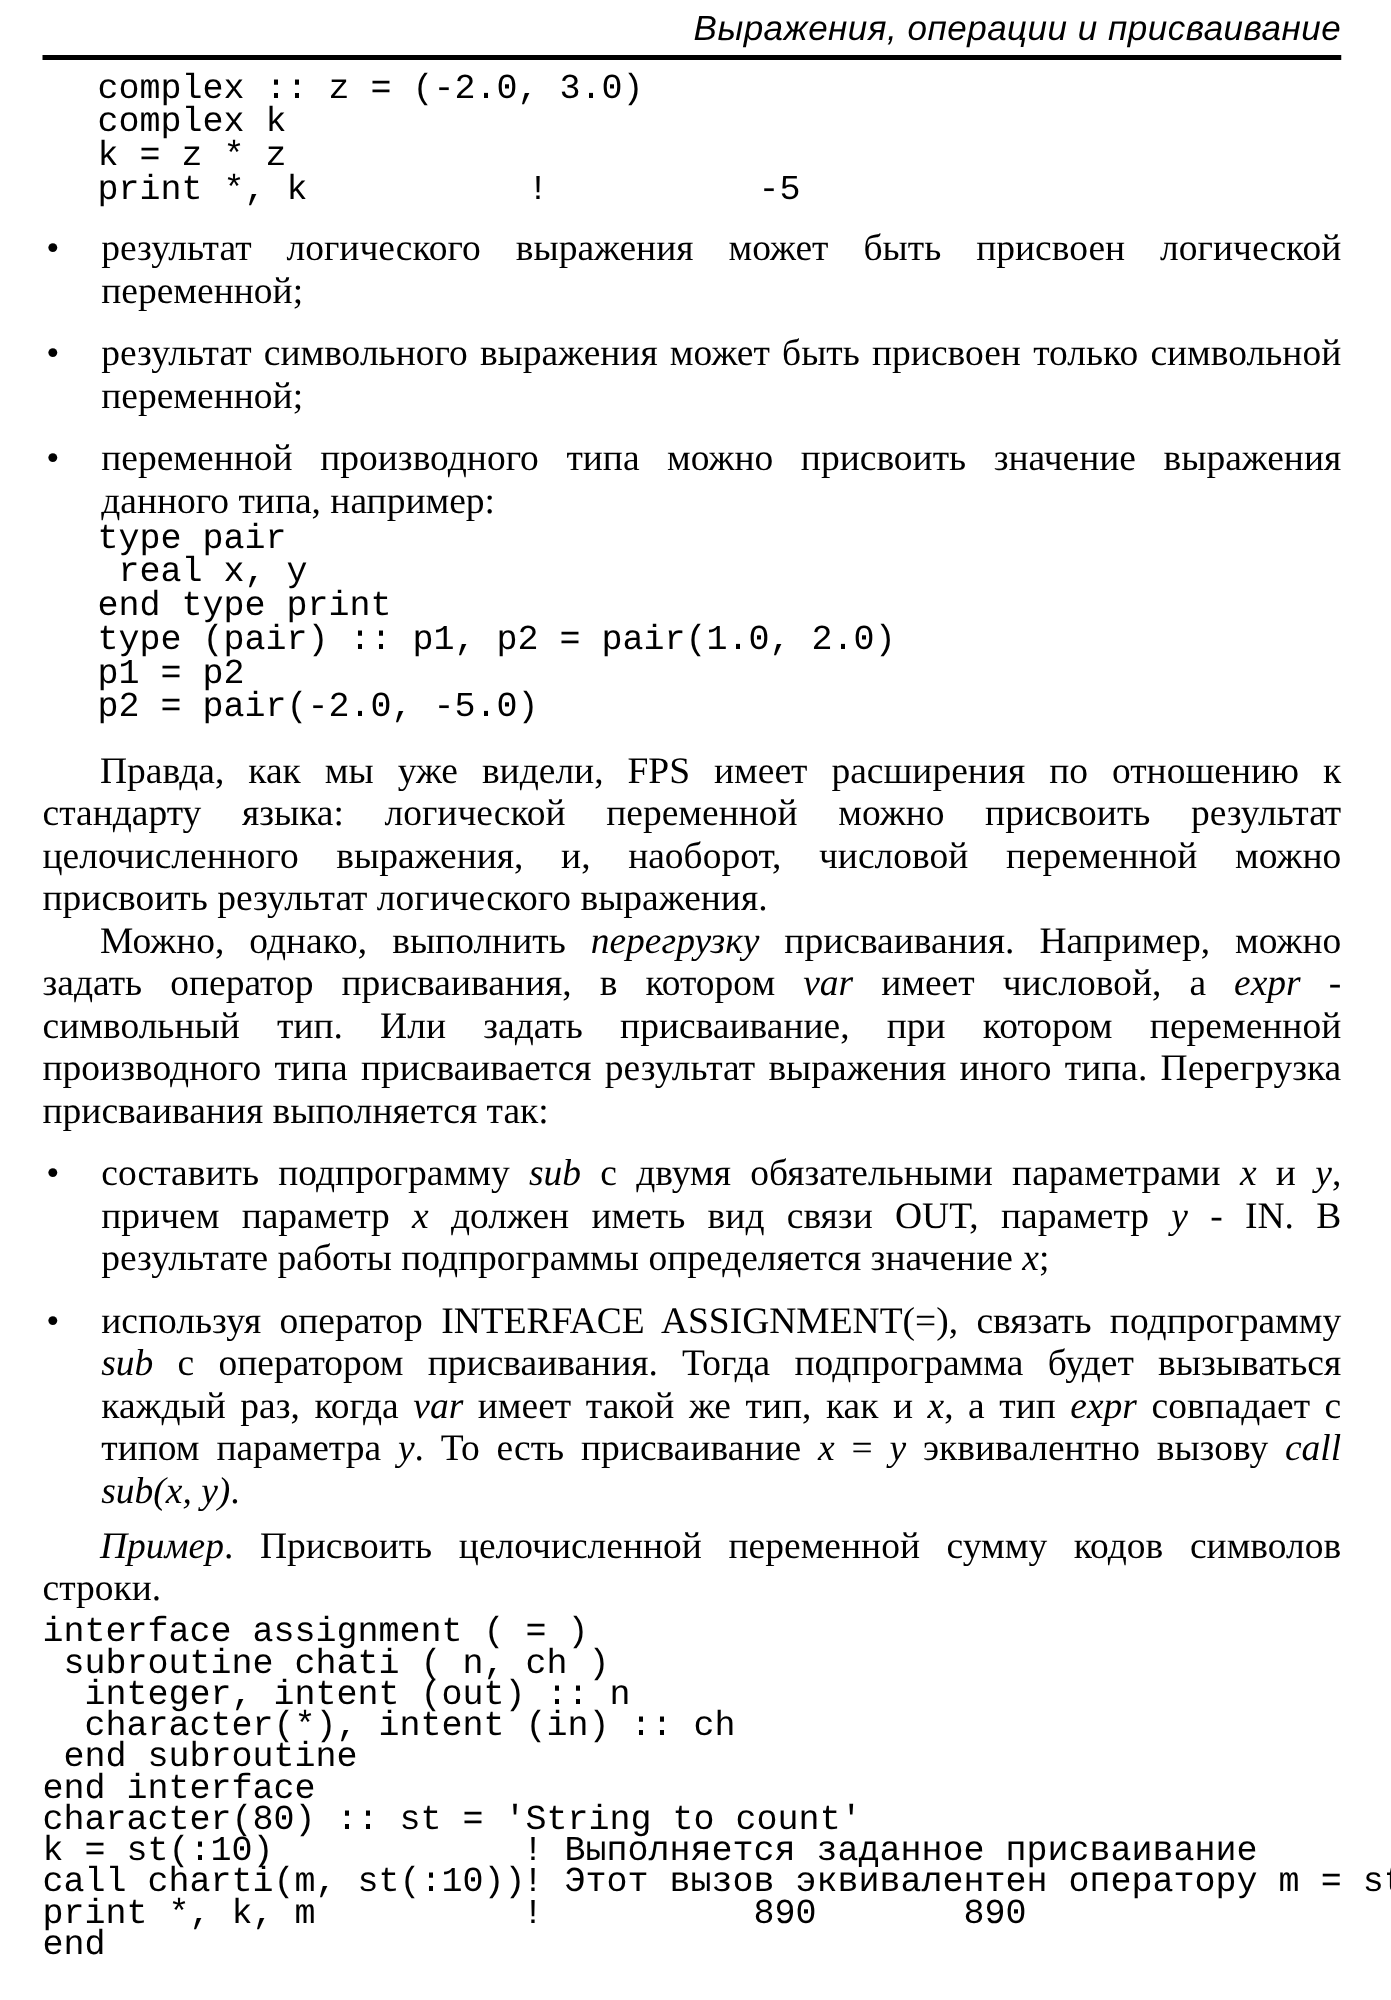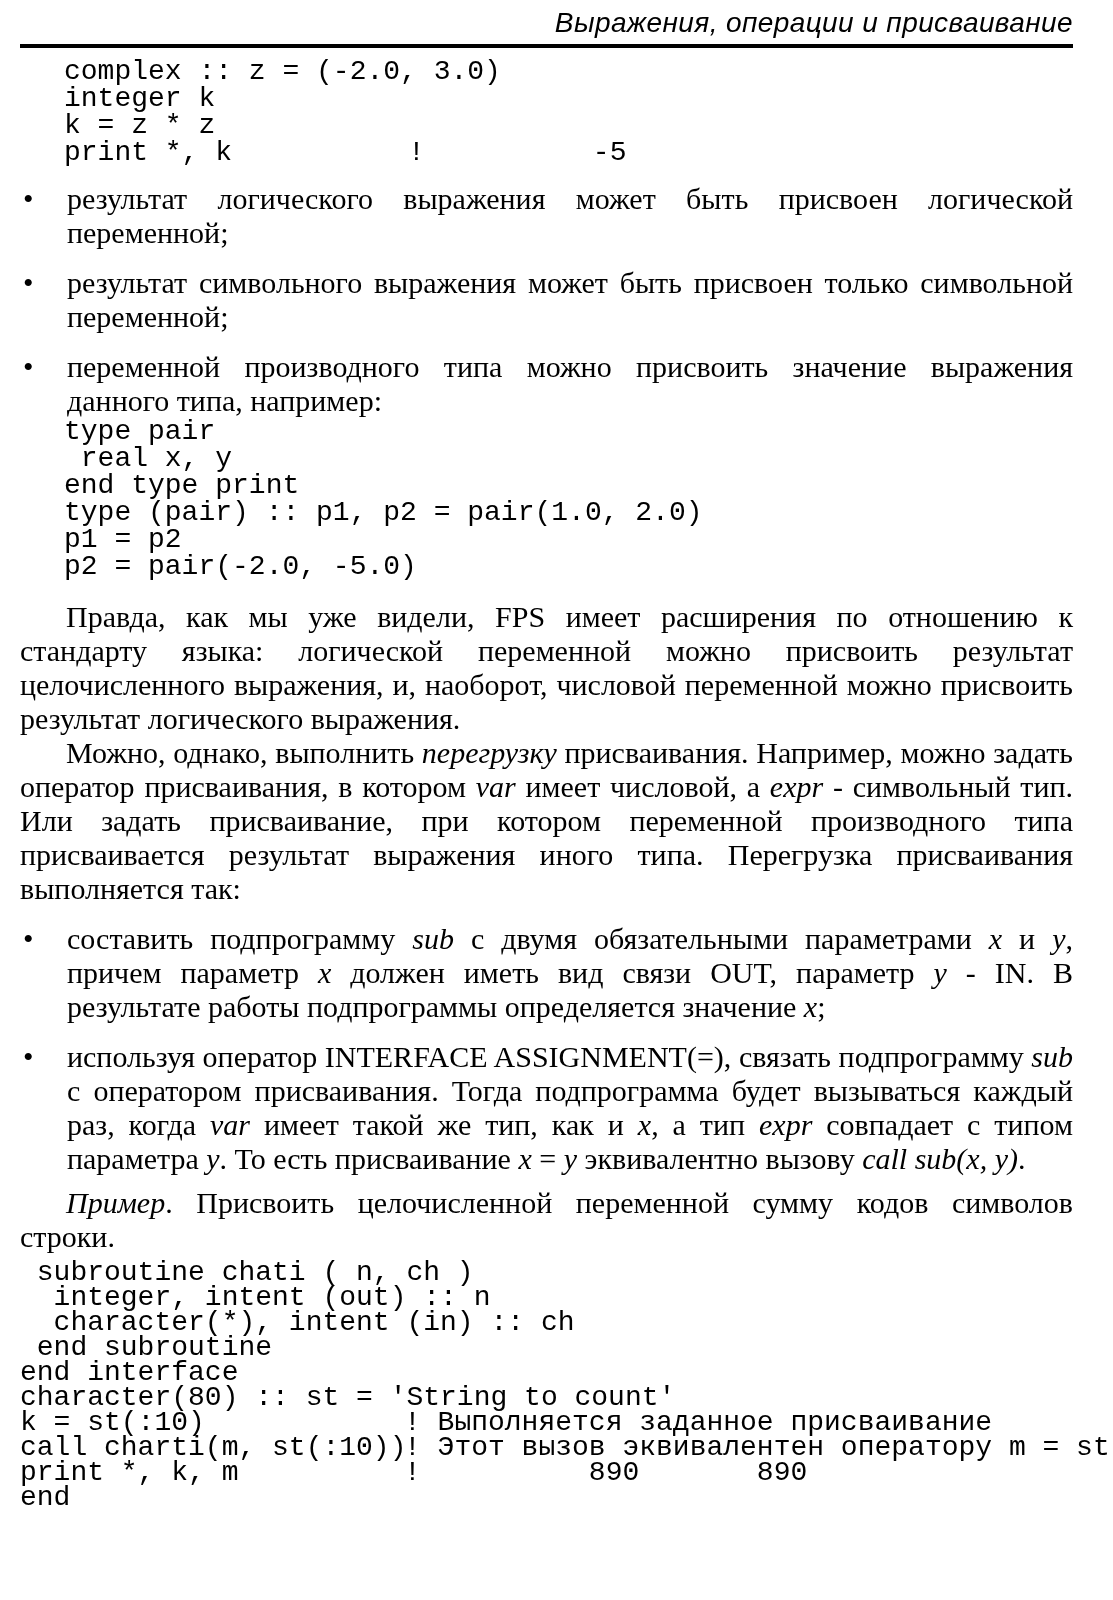--- a/index.html
+++ b/index.html
@@ -2,21 +2,21 @@
 <html lang="ru"><head>
 <meta charset="utf-8">
 <style>
   html, body { margin: 0; padding: 0; }
   body {
     width: 1113px; height: 1600px;
     background: #ffffff; color: #000000;
     font-family: "Liberation Serif", serif;
     overflow: hidden;
   }
-  .page { padding: 0 40px 0 20px; }
+  .page { padding: 0 40px 0 34px; }
 
   
   .running-header {
     padding-top: 6px;
     text-align: right;
     font-family: "Liberation Sans", sans-serif;
     font-style: italic;
     font-size: 28px;
     line-height: 34px;
     letter-spacing: 0.4px;
@@ -59,21 +59,21 @@
 
   <div class="running-header">Выражения, операции и присваивание</div>
   <div class="header-rule"></div>
 
   <div class="code code-block-1">
     <div class="code-line">
         <span class="code-text">complex :: z = (-2.0, 3.0)</span>
         <span class="code-comment"></span>
       </div>
     <div class="code-line">
-        <span class="code-text">integer k</span>
+        <span class="code-text">complex k</span>
         <span class="code-comment"></span>
       </div>
     <div class="code-line">
         <span class="code-text">k = z * z</span>
         <span class="code-comment"></span>
       </div>
     <div class="code-line">
         <span class="code-text">print *, k</span>
         <span class="code-comment">!          -5</span>
       </div>
@@ -130,20 +130,24 @@
       <div class="bullet-body"><span>используя оператор INTERFACE ASSIGNMENT(=), связать подпрограмму </span><span class="it">sub</span><span> с оператором присваивания. Тогда подпрограмма будет вызываться каждый раз, когда </span><span class="it">var</span><span> имеет такой же тип, как и </span><span class="it">x</span><span>, а тип </span><span class="it">expr</span><span> совпадает с типом параметра </span><span class="it">y</span><span>. То есть присваивание </span><span class="it">x</span><span> = </span><span class="it">y</span><span> эквивалентно вызову </span><span class="it">call sub(x, y)</span><span>.</span></div>
     </div>
   </div>
 
   <div class="bt para-group example-para">
     <p class="para"><span class="it">Пример</span><span>. Присвоить целочисленной переменной сумму кодов символов строки.</span></p>
   </div>
 
   <div class="code code-block-3">
     <div class="code-line">
+        <span class="code-text">interface assignment ( = )</span>
+        <span class="code-comment"></span>
+      </div>
+    <div class="code-line">
         <span class="code-text"> subroutine chati ( n, ch )</span>
         <span class="code-comment"></span>
       </div>
     <div class="code-line">
         <span class="code-text">  integer, intent (out) :: n</span>
         <span class="code-comment"></span>
       </div>
     <div class="code-line">
         <span class="code-text">  character(*), intent (in) :: ch</span>
         <span class="code-comment"></span>

